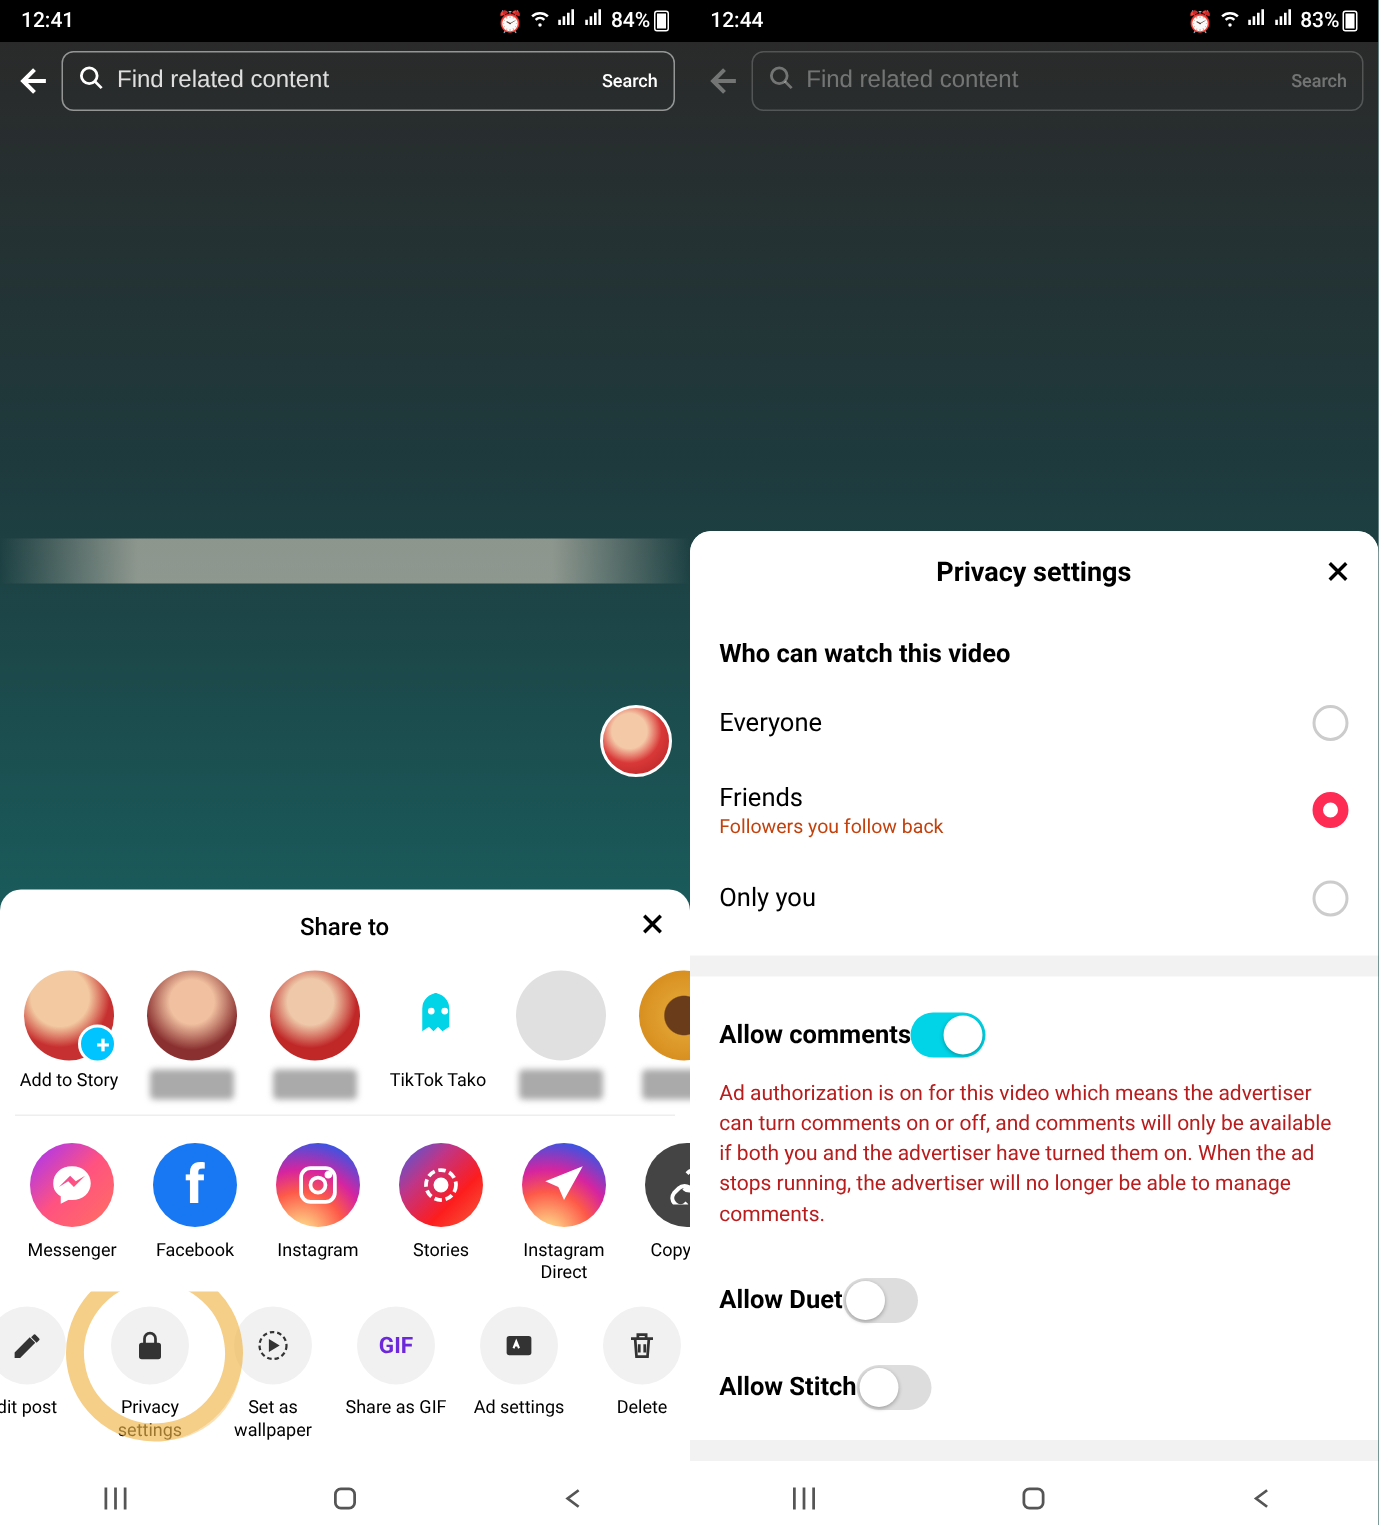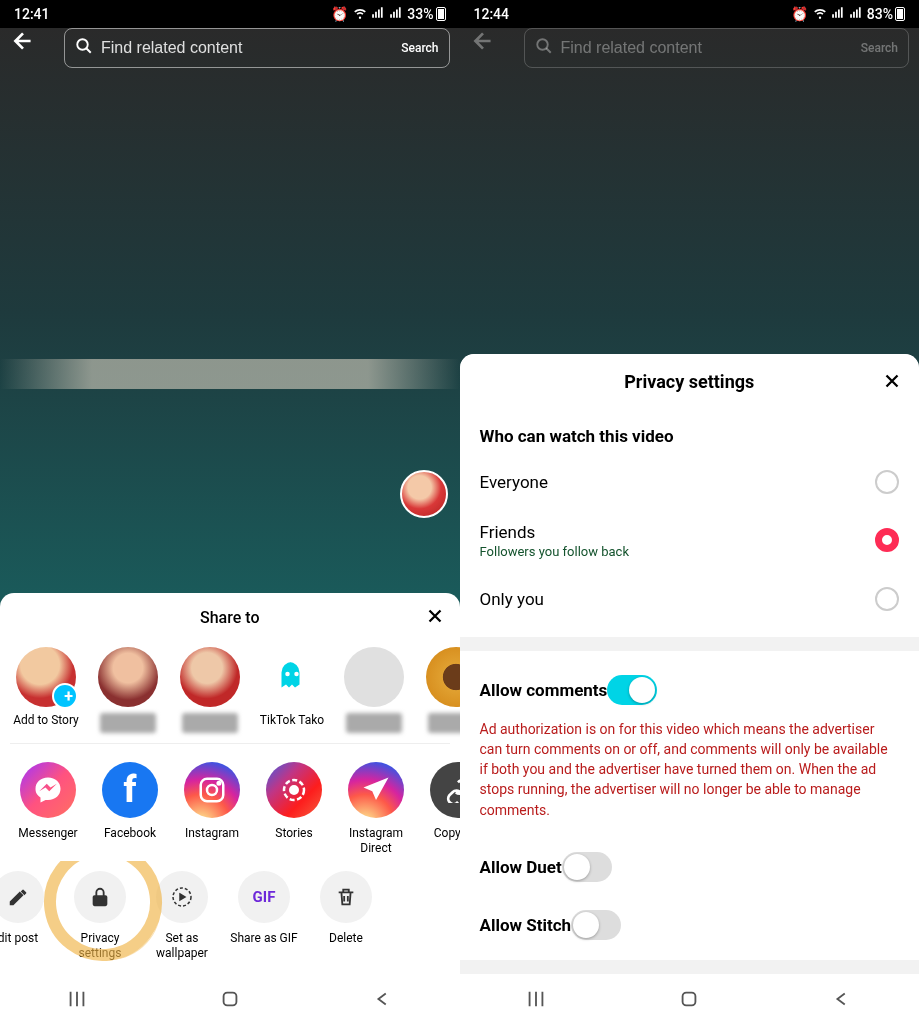--- a/index.html
+++ b/index.html
@@ -32,22 +32,23 @@
   }
   .status-right { display: flex; align-items: center; gap: 4px; }
   .status-right svg { width: 14px; height: 14px; fill: #fff; }
   .bat-box { display:flex; align-items:center; gap:2px;}
   .bat { width: 10px; height: 14px; border:1px solid #fff; border-radius:2px; position:relative;}
   .bat::after{content:'';position:absolute;bottom:1px;left:1px;right:1px;height:80%;background:#fff;}
   
   .top-nav {
     height: 52px;
     display: flex;
+    align-items: center;
     padding: 0 10px;
-    gap: 28px;
+    gap: 5px;
     position: relative;
     z-index: 2;
   }
   .back-arrow { color:#fff; display:flex;}
   .search-pill {
     flex: 1;
     height: 40px;
     border: 1px solid rgba(255,255,255,0.5);
     border-radius: 8px;
     display: flex;
@@ -154,21 +155,21 @@
   .card {
     background:#fff; margin:0 0 14px 0; padding: 16px 20px 12px;
   }
   .card.first{border-radius:0;}
   .section-title { font-size:17px;font-weight:700;margin-bottom:10px;}
   .radio-row {
     display:flex;justify-content:space-between;align-items:center;
     padding:14px 0;
   }
   .radio-row .lbl{font-size:17px;}
-  .radio-row .sub{font-size:13px;color:#14532d;margin-top:2px;}
+  .radio-row .sub{font-size:13px;color:#c2410c;margin-top:2px;}
   .radio {
     width:24px;height:24px;border:2px solid #ccc;border-radius:50%;flex-shrink:0;
   }
   .radio.on{border:7px solid #fe2c55;}
   .toggle-row {
     display:flex;justify-content:flex-start;align-items:center;padding:8px 0;
   }
   .toggle-row .tlbl{font-size:17px;font-weight:700;}
   .desc { font-size:14px;color:#b91c1c;line-height:1.45;margin-top:6px;}
   .toggle {
@@ -203,21 +204,21 @@
         <svg viewBox="0 0 24 24">
             <path d="M2 20h3v-6H2zm5 0h3V10H7zm5 0h3V6h-3zm5 0h3V2h-3z"></path>
           </svg>
       </span>
       <span>
         <svg viewBox="0 0 24 24">
             <path d="M2 20h3v-6H2zm5 0h3V10H7zm5 0h3V6h-3zm5 0h3V2h-3z"></path>
           </svg>
       </span>
       <span class="bat-box">
-        <span>33%</span>
+        <span>84%</span>
         <span class="bat"></span>
       </span>
     </div>
   </div>
 
   <div class="top-nav">
     <span class="back-arrow">
       <svg width="26" height="26" viewBox="0 0 24 24" fill="none" stroke="#fff" stroke-width="2.5">
           <path d="M19 12H5m7-7l-7 7 7 7"></path>
         </svg>
@@ -355,20 +356,29 @@
               <path d="M10 9l5 3-5 3z" fill="#333"></path>
             </svg>
           </div>
           <div>Set as wallpaper</div>
         </div>
         <div class="action">
           <div class="circ2">
             <span style="font-size:15px;font-weight:700;color:#6d28d9">GIF</span>
           </div>
           <div>Share as GIF</div>
+        </div>
+        <div class="action">
+          <div class="circ2">
+            <svg width="22" height="22" viewBox="0 0 24 24" fill="#333">
+              <rect x="3" y="5" width="18" height="14" rx="2"></rect>
+              <path d="M8 14l2-5 2 5m-3-2h2" stroke="#fff" stroke-width="1.5" fill="none"></path>
+            </svg>
+          </div>
+          <div>Ad settings</div>
         </div>
         <div class="action">
           <div class="circ2">
             <svg width="22" height="22" viewBox="0 0 24 24" fill="none" stroke="#333" stroke-width="2">
               <path d="M4 7h16M9 7V4h6v3m-8 0l1 13h8l1-13M10 11v6m4-6v6"></path>
             </svg>
           </div>
           <div>Delete</div>
         </div>
       </div>

